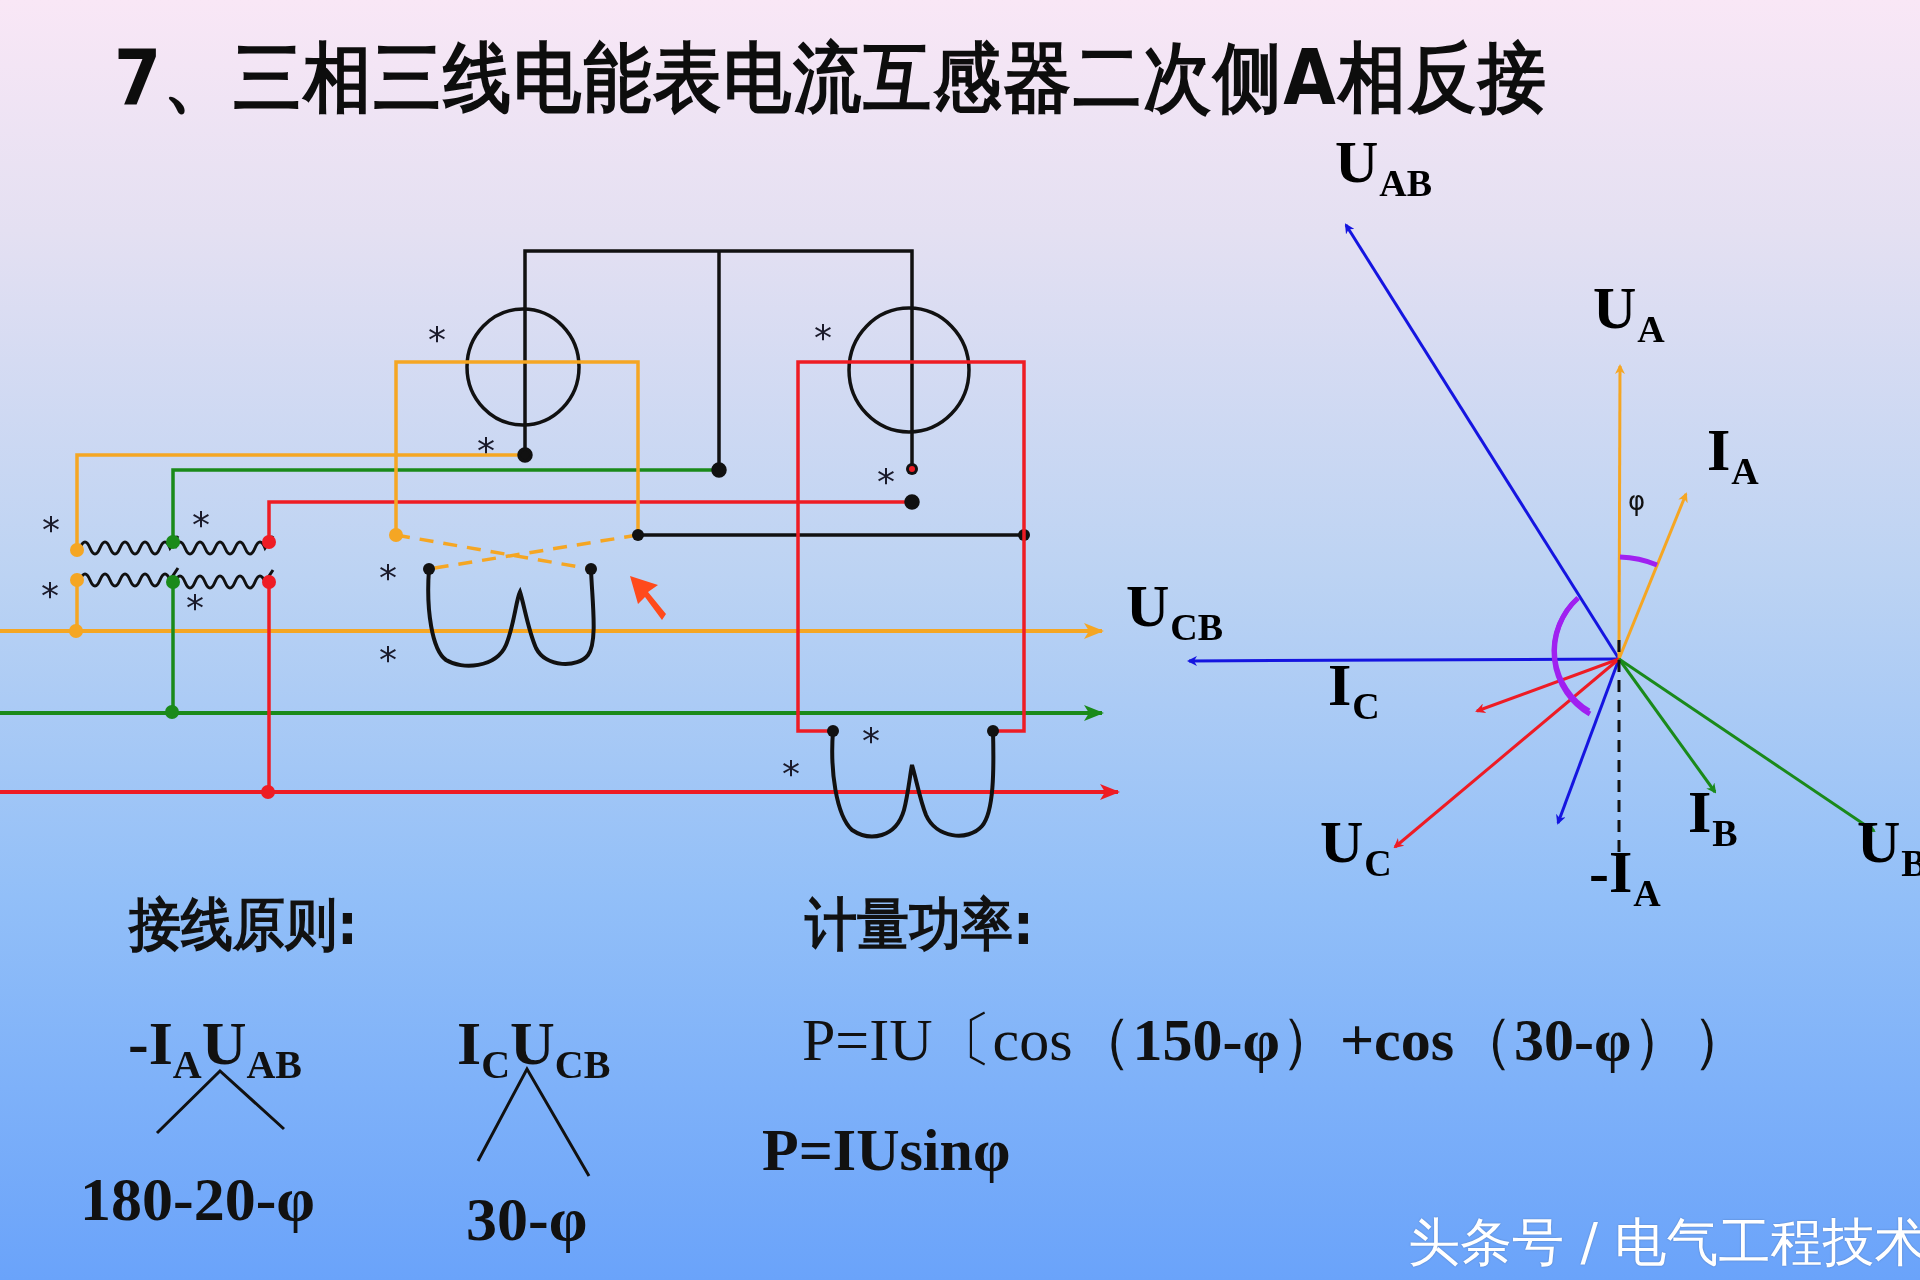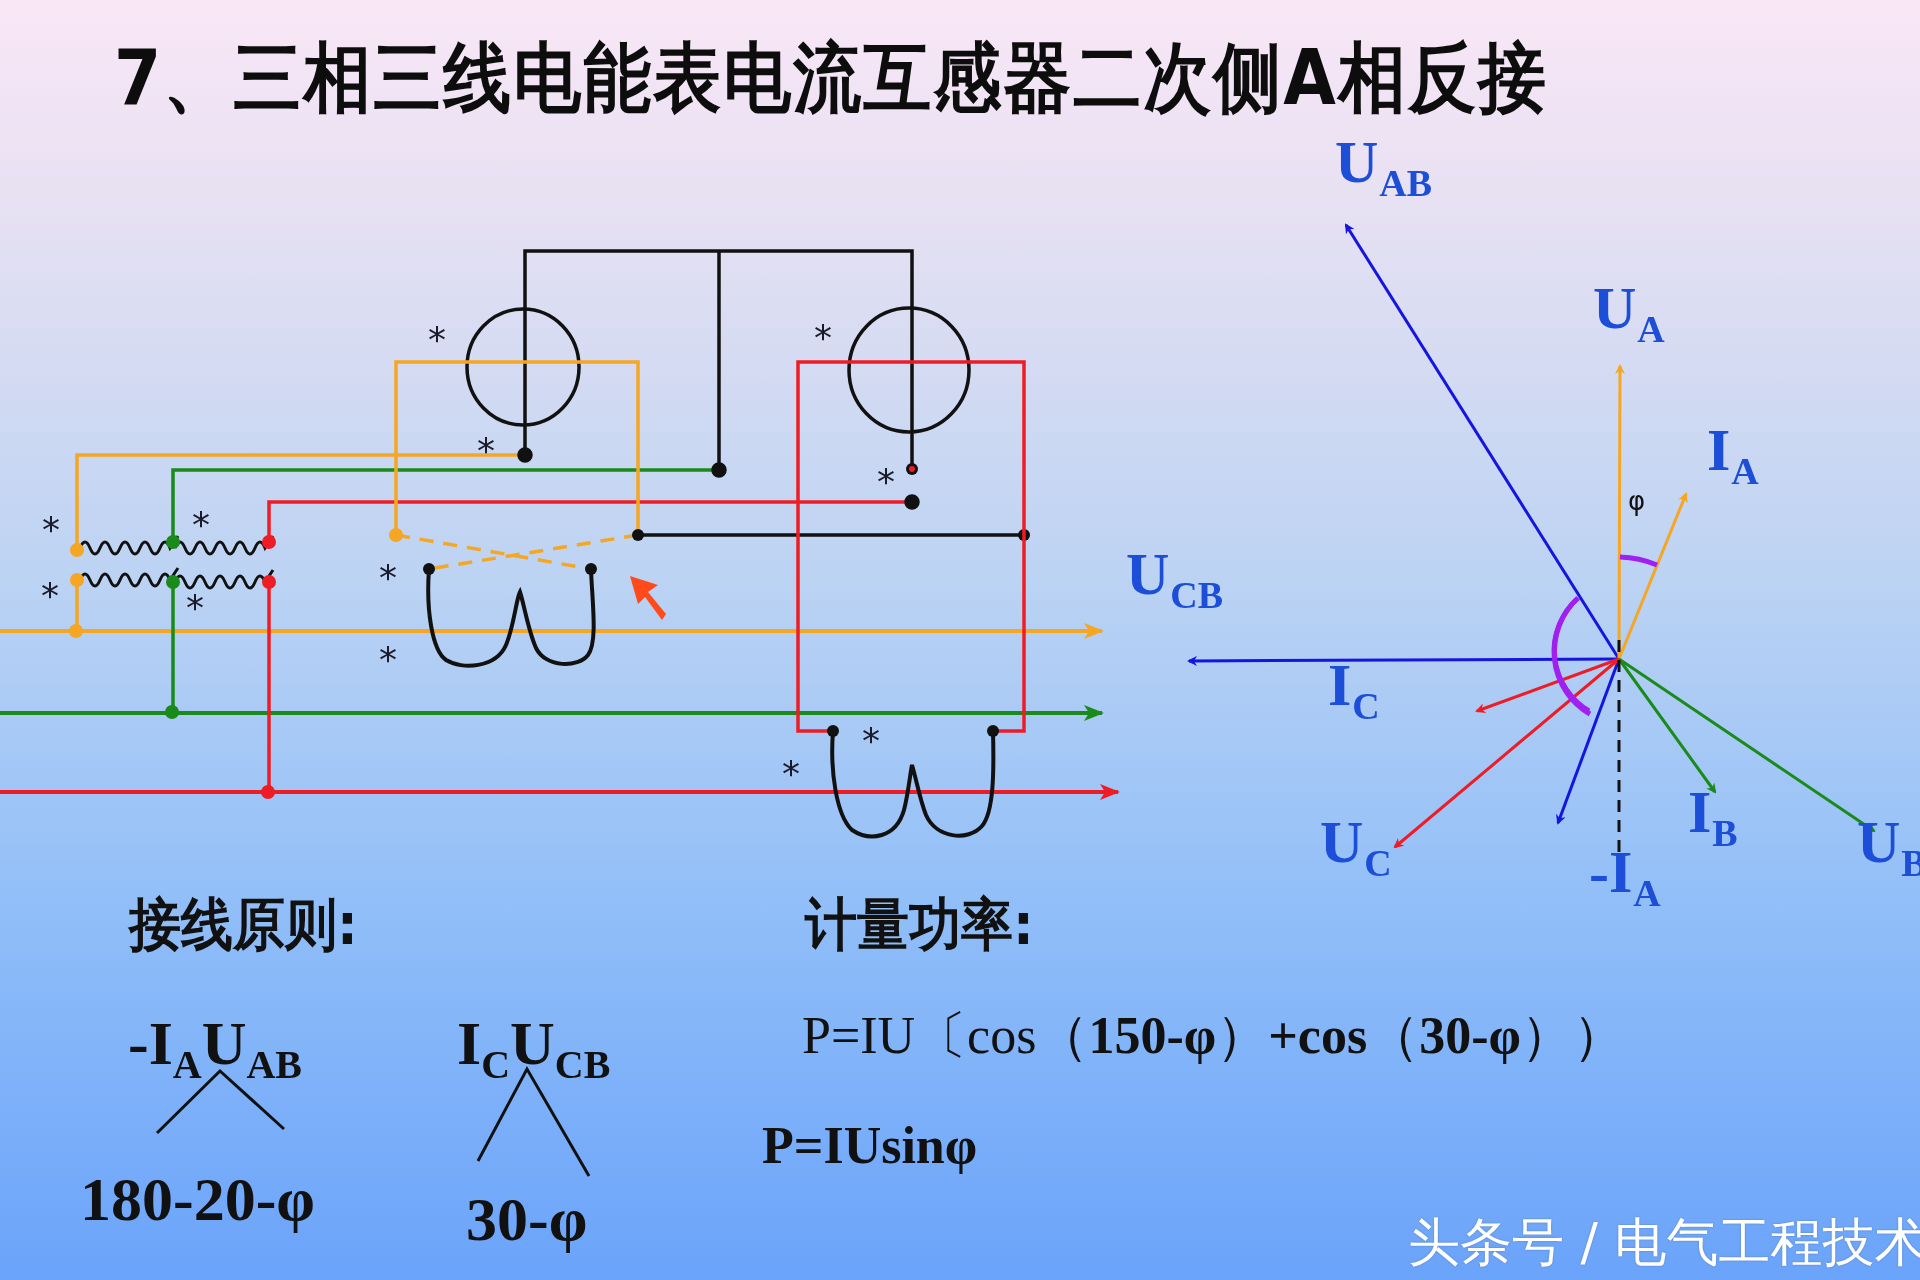--- a/index.html
+++ b/index.html
@@ -1,27 +1,27 @@
 <!DOCTYPE html>
 <html><head>
 <meta charset="utf-8">
 <style>
   html,body{margin:0;padding:0;}
   body{width:1920px;height:1280px;overflow:hidden;position:relative;
     background:linear-gradient(to bottom,#f9e7f6 0%,#e4e0f2 18%,#bcd3f3 45%,#92bff8 70%,#6aa3fa 100%);
     font-family:"Liberation Serif","DejaVu Serif",serif;color:#111;}
   svg.diagram{position:absolute;left:0;top:0;width:1920px;height:1280px;}
   .title{position:absolute;left:114px;top:28px;font-family:"DejaVu Sans","Liberation Sans",sans-serif;font-weight:bold;font-size:68px;letter-spacing:2px;transform:scaleY(1.12);transform-origin:left top;color:#0d0d0d;white-space:nowrap;}
-  .lbl{position:absolute;font-family:"Liberation Serif","DejaVu Serif",serif;font-weight:bold;font-size:60px;line-height:1;white-space:nowrap;color:#1d4ed8;}
+  .lbl{position:absolute;font-family:"Liberation Serif","DejaVu Serif",serif;font-weight:bold;font-size:60px;line-height:1;white-space:nowrap;color:#000000;}
   .lbl sub{font-size:38px;vertical-align:-14px;margin-left:1px;}
   .phi-lbl{position:absolute;font-family:"DejaVu Sans",sans-serif;font-size:26px;color:#111;}
   .heading{position:absolute;font-family:"DejaVu Sans","Liberation Sans",sans-serif;font-weight:bold;font-size:52px;line-height:1;white-space:nowrap;transform:scaleY(1.1);transform-origin:left top;}
   .expr{position:absolute;font-family:"Liberation Serif","DejaVu Serif",serif;font-weight:bold;font-size:62px;line-height:1;white-space:nowrap;}
   .expr sub{font-size:40px;vertical-align:-14px;}
-  .formula{position:absolute;font-family:"Liberation Serif","DejaVu Serif",serif;font-size:52px;line-height:1;white-space:nowrap;}
+  .formula{position:absolute;font-family:"Liberation Serif","DejaVu Serif",serif;font-size:60px;line-height:1;white-space:nowrap;}
   .formula .b{font-weight:bold;}
   .watermark{position:absolute;left:1408px;top:1208px;font-family:"DejaVu Sans","Liberation Sans",sans-serif;font-size:52px;color:#ffffff;white-space:nowrap;text-shadow:0 0 2px rgba(0,0,0,0.25);}
   .star{font-family:"DejaVu Sans",sans-serif;font-size:36px;fill:#1a1a2a;}
 </style>
 </head>
 <body>
 
 <div class="title">7、三相三线电能表电流互感器二次侧A相反接</div>
 
 <svg class="diagram" viewBox="0 0 1920 1280">
@@ -143,21 +143,21 @@
     <path d="M1620,557 A102,102 0 0 1 1657,565" stroke="#a020f0" stroke-width="5"></path>
     <path d="M1578,598 A72,72 0 0 0 1590,714" stroke="#a020f0" stroke-width="5"></path>
     <path d="M1578,598 A72,72 0 0 0 1555,660 A72,72 0 0 0 1589,711" stroke="#a020f0" stroke-width="5"></path>
   </g>
 </svg>
 
 <div class="lbl" style="left:1335px;top:132px;"><span>U</span><sub>AB</sub></div>
 <div class="lbl" style="left:1593px;top:278px;"><span>U</span><sub>A</sub></div>
 <div class="lbl" style="left:1707px;top:420px;"><span>I</span><sub>A</sub></div>
 <div class="phi-lbl" style="left:1628px;top:486px;">φ</div>
-<div class="lbl" style="left:1126px;top:544px;"><span>U</span><sub>CB</sub></div>
+<div class="lbl" style="left:1126px;top:576px;"><span>U</span><sub>CB</sub></div>
 <div class="lbl" style="left:1328px;top:655px;"><span>I</span><sub>C</sub></div>
 <div class="lbl" style="left:1320px;top:812px;"><span>U</span><sub>C</sub></div>
 <div class="lbl" style="left:1589px;top:800px;margin-top:42px;"><span>-I</span><sub>A</sub></div>
 <div class="lbl" style="left:1688px;top:782px;"><span>I</span><sub>B</sub></div>
 <div class="lbl" style="left:1834px;top:812px;margin-left:23px;"><span>U</span><sub>B</sub></div>
 
 <div class="heading" style="left:129px;top:896px;">接线原则:</div>
 
 <div class="expr" style="left:128px;top:1012px;"><span>-I</span><sub>A</sub><span>U</span><sub>AB</sub></div>
 <div class="expr" style="left:457px;top:1012px;"><span>I</span><sub>C</sub><span>U</span><sub>CB</sub></div>

